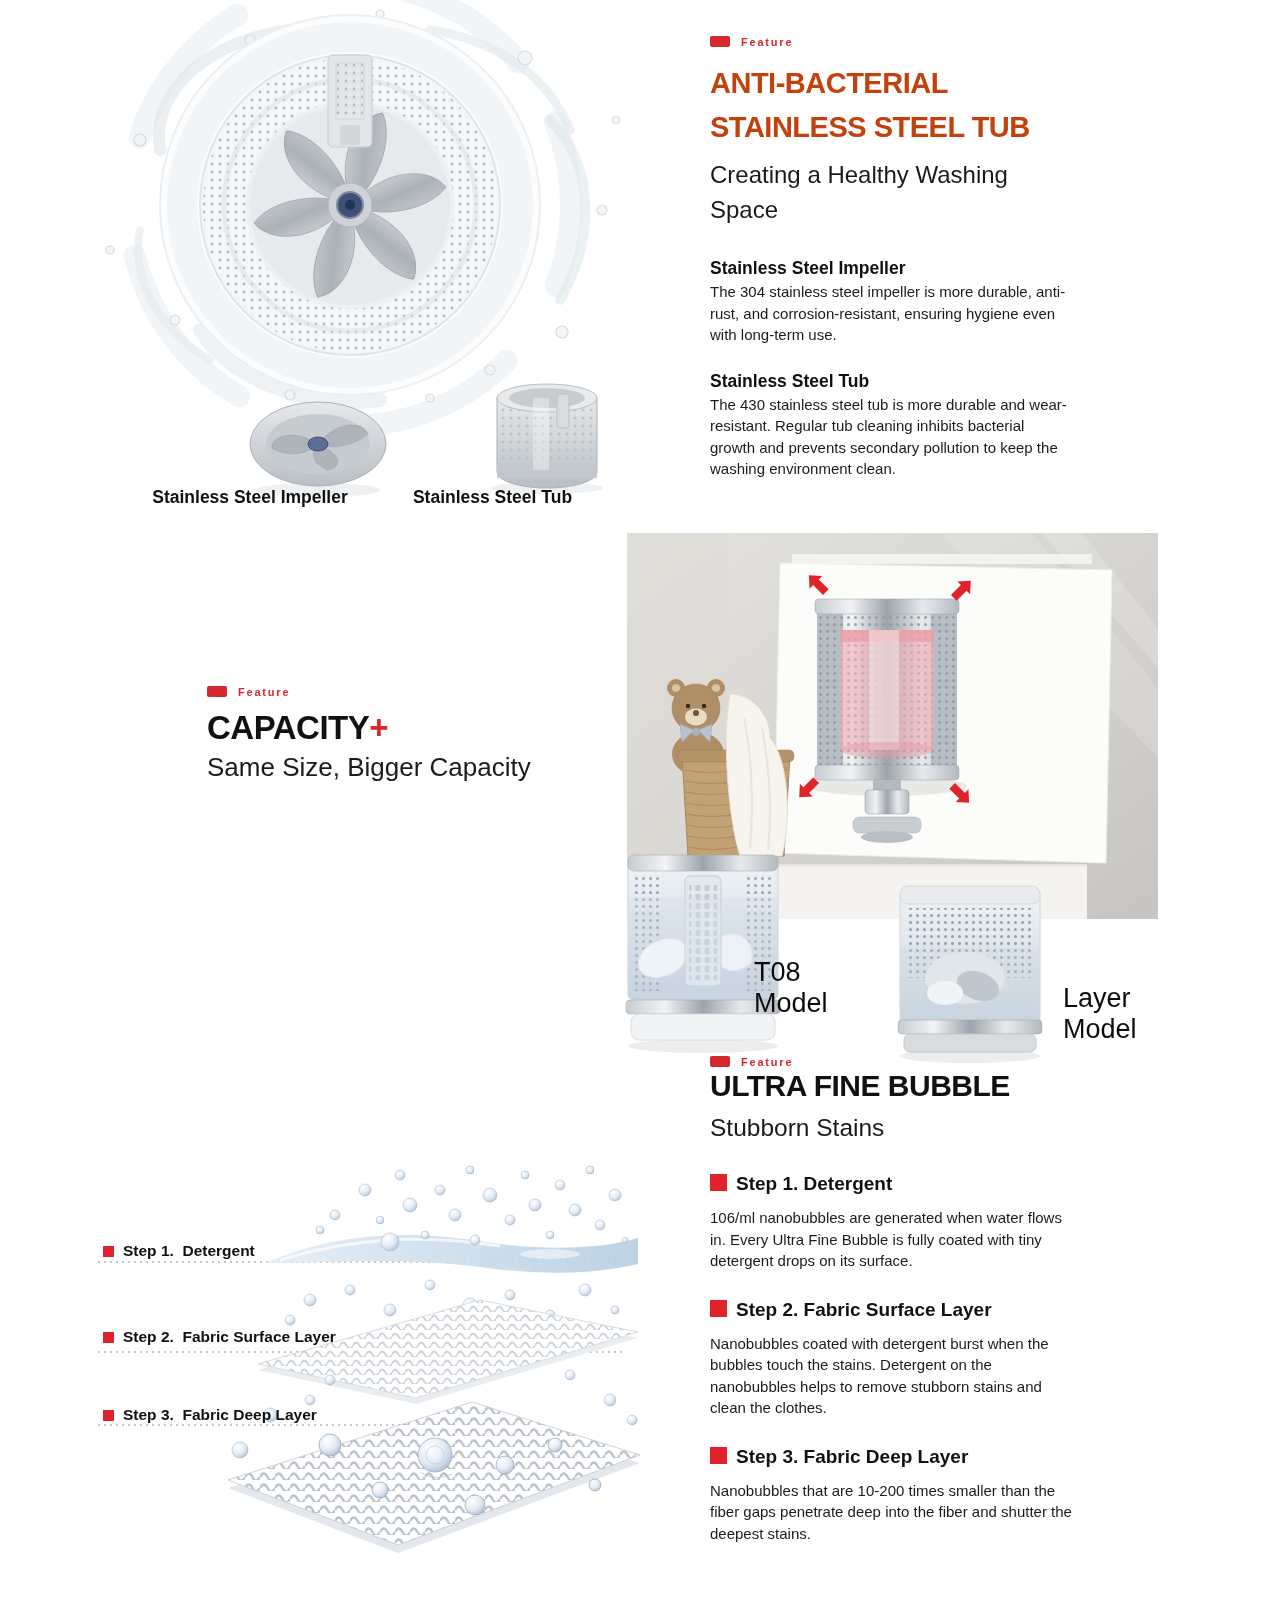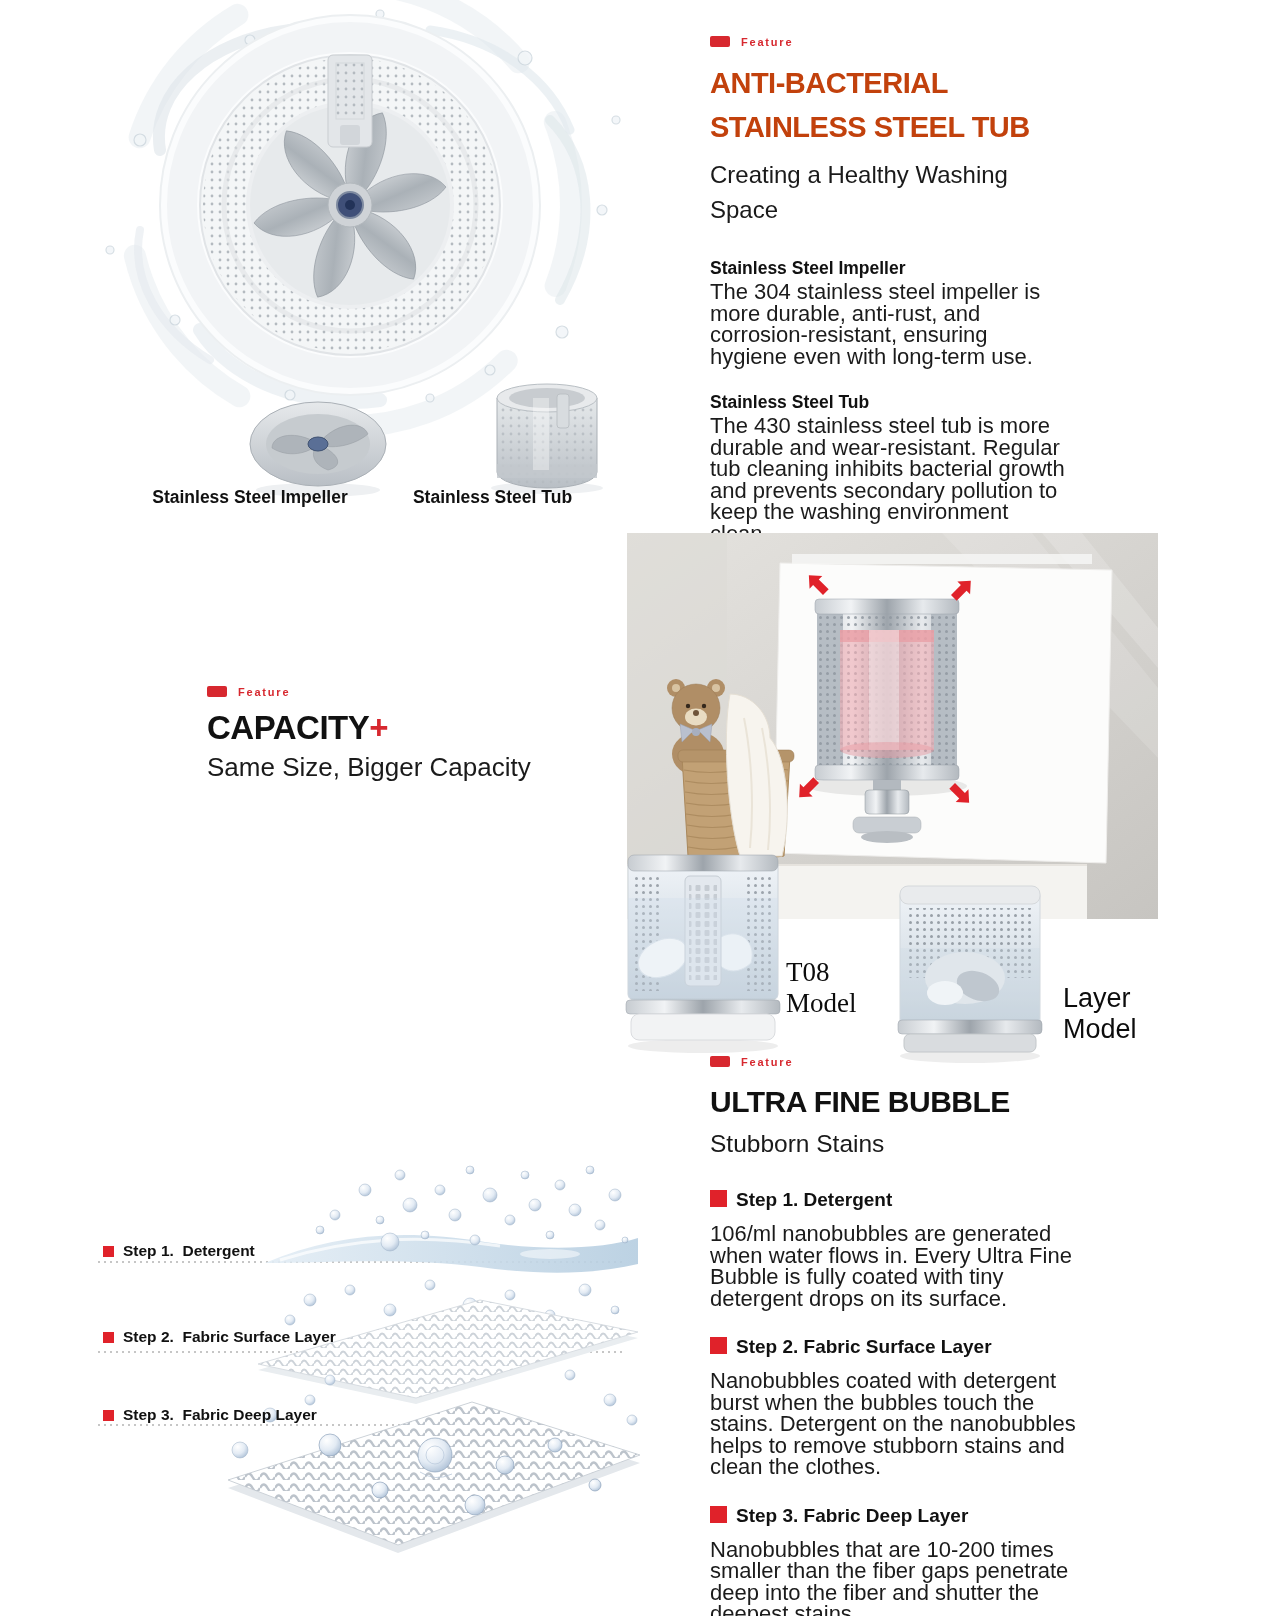--- a/index.html
+++ b/index.html
@@ -18,39 +18,39 @@
   .badge .sq{width:20px;height:11px;border-radius:2px;background:var(--accent);}
   .badge .txt{margin-left:11px;font-size:11px;font-weight:bold;letter-spacing:1.8px;color:var(--accent);}
 
   
   .sec-anti{left:710px;top:36px;width:360px;}
   .h1{font-size:29px;font-weight:bold;line-height:44px;letter-spacing:-0.5px;color:#c2410c;}
   .sec-anti .h1-wrap{margin-top:12px;}
   .subtitle{margin-top:8px;font-size:24px;line-height:35px;color:#1a1a1a;width:320px;}
   .item{margin-top:0;}
   .item-h{font-size:17.5px;font-weight:bold;line-height:21px;color:#111;}
-  .body-txt{margin-top:2px;font-size:22px;line-height:21.5px;color:#1b1b1b;}
+  .body-txt{margin-top:2px;font-size:15px;line-height:21.5px;color:#1b1b1b;}
   .mt32{margin-top:31px;} .mt26{margin-top:25px;}
 
   
   .caption{font-size:17.5px;font-weight:bold;text-align:center;color:#111;}
 
   
   .sec-capacity{left:207px;top:686px;width:348px;}
   .cap-title{margin-top:10px;font-size:33px;font-weight:bold;letter-spacing:-0.5px;color:#111;}
   .cap-title .plus{color:var(--accent);}
   .cap-sub{margin-top:3px;font-size:26px;line-height:34px;color:#1a1a1a;}
   .cap-body{margin-top:28px;font-size:17px;line-height:21.5px;width:348px;}
 
   
   .model-label{font-size:27px;line-height:31px;color:#0c0c0c;}
 
   
   .sec-bubble{left:710px;top:1056px;width:366px;}
-  .ufb-title{margin-top:16px;font-size:30px;font-weight:bold;letter-spacing:-0.5px;color:#111;}
+  .ufb-title{font-size:30px;font-weight:bold;letter-spacing:-0.5px;color:#111;}
   .ufb-sub{margin-top:6px;font-size:24.5px;line-height:37px;color:#1a1a1a;}
   .step{margin-top:27px;}
   .step-h{display:flex;align-items:flex-start;font-size:19px;font-weight:bold;color:#111;line-height:22px;}
   .step-h .sq{flex:0 0 auto;width:17px;height:17px;background:var(--step-red);margin-right:9px;margin-top:1px;}
   .step .body-txt{margin-top:12px;}
 
   
   .diag-label{display:flex;align-items:center;}
   .diag-label .sq{width:11px;height:11px;background:var(--step-red);margin-right:9px;}
   .diag-label .txt{font-size:15.5px;font-weight:bold;color:#111;white-space:pre;}
@@ -315,21 +315,21 @@
       <rect x="-62" y="-60" width="124" height="70" fill="url(#p-perf)" opacity="0.9"></rect>
       <ellipse cx="-5" cy="10" rx="40" ry="26" fill="#e8ebee"></ellipse>
       <ellipse cx="8" cy="18" rx="22" ry="14" fill="#b9bfc6" transform="rotate(20 8 18)"></ellipse>
       <ellipse cx="-25" cy="25" rx="18" ry="12" fill="#ffffff"></ellipse>
       <rect x="-70" y="-20" width="140" height="86" fill="#cdd9e4" opacity="0.3"></rect>
       <rect x="-72" y="52" width="144" height="14" rx="4" fill="url(#p-chromeH)" stroke="#9aa1a8" stroke-width="0.5"></rect>
       <rect x="-66" y="66" width="132" height="18" rx="6" fill="#d9dcdf" stroke="#c3c7ca"></rect>
     </g>
   </svg>
 
-  <div class="abs model-label" style="left:786px;top:957px;font-family:Liberation Serif, serif;">
+  <div class="abs model-label" style="left:754px;top:957px;">
     <div>T08</div>
     <div>Model</div>
   </div>
   <div class="abs model-label" style="left:1063px;top:983px;">
     <div>Layer</div>
     <div>Model</div>
   </div>
 
   <div class="abs sec-bubble">
     <div class="badge">

